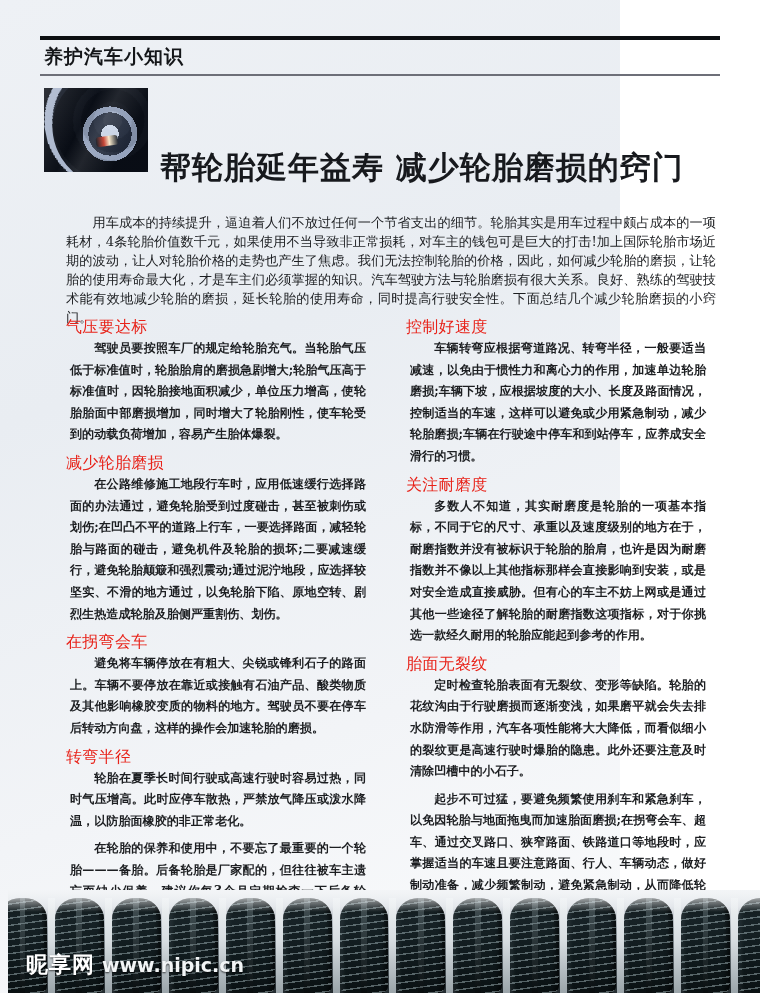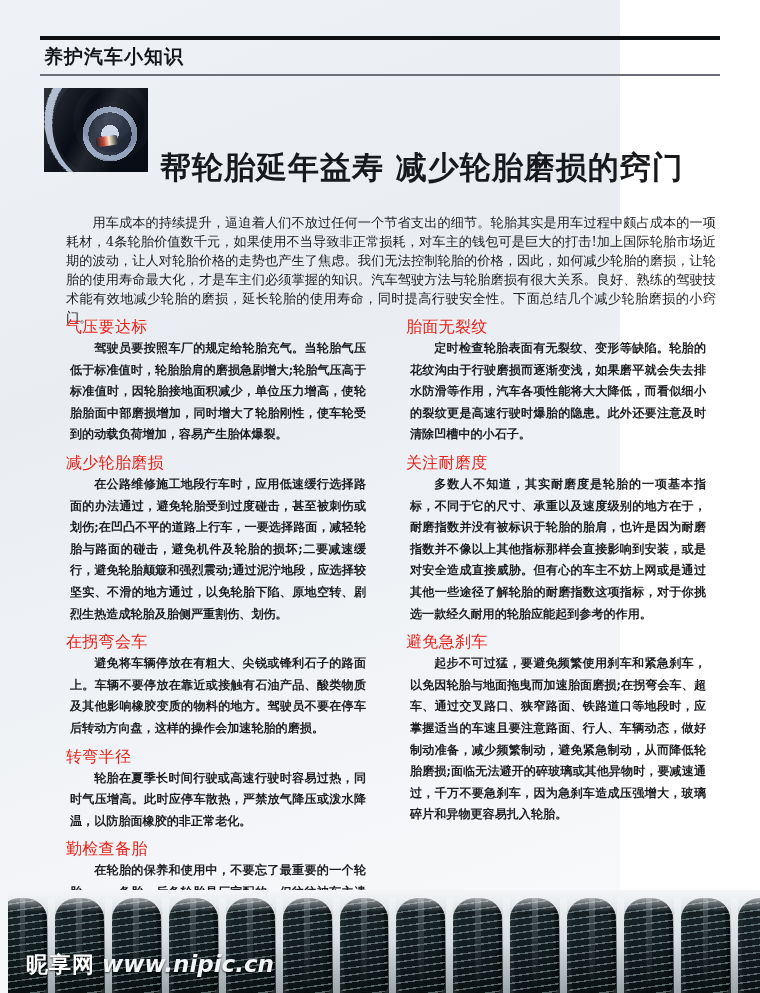--- a/index.html
+++ b/index.html
@@ -233,22 +233,21 @@
   }
   .brand-cn {
     font-size: 22px;
     font-weight: bold;
     color: #ffffff;
     letter-spacing: 1px;
     text-shadow: 0 1px 2px rgba(0,0,0,0.65);
     line-height: 24px;
   }
   .brand-url {
-    font-size: 23px;
-    font-style: italic;
+    font-size: 19px;
     font-weight: bold;
     color: #f2f5f6;
     text-shadow: 0 1px 2px rgba(0,0,0,0.7);
     line-height: 22px;
   }
   .id-text {
     position: absolute;
     right: 16px;
     bottom: 12px;
     font-size: 11.5px;
@@ -295,41 +294,43 @@
         <h2 class="sec-title">在拐弯会车</h2>
         <p class="sec-body">避免将车辆停放在有粗大、尖锐或锋利石子的路面上。车辆不要停放在靠近或接触有石油产品、酸类物质及其他影响橡胶变质的物料的地方。驾驶员不要在停车后转动方向盘，这样的操作会加速轮胎的磨损。</p>
       </div>
 
       <div>
         <h2 class="sec-title">转弯半径</h2>
         <p class="sec-body">轮胎在夏季长时间行驶或高速行驶时容易过热，同时气压增高。此时应停车散热，严禁放气降压或泼水降温，以防胎面橡胶的非正常老化。</p>
       </div>
 
       <div>
-        <h2 class="sec-title">勤检查备胎</h2>
         <p class="sec-body">在轮胎的保养和使用中，不要忘了最重要的一个轮胎———备胎。后备轮胎是厂家配的，但往往被车主遗忘而缺少保养。建议你每3个月定期检查一下后备轮胎，必要时还要给它充气，以免在你需要它的时候才发现它是扁的。</p>
       </div>
 
     </div>
 
     <div class="col col-right">
 
+      <div>
+        <h2 class="sec-title">控制好速度</h2>
+        <p class="sec-body">车辆转弯应根据弯道路况、转弯半径，一般要适当减速，以免由于惯性力和离心力的作用，加速单边轮胎磨损;车辆下坡，应根据坡度的大小、长度及路面情况，控制适当的车速，这样可以避免或少用紧急制动，减少轮胎磨损;车辆在行驶途中停车和到站停车，应养成安全滑行的习惯。</p>
+      </div>
+
+      <div>
+        <h2 class="sec-title">关注耐磨度</h2>
+        <p class="sec-body">多数人不知道，其实耐磨度是轮胎的一项基本指标，不同于它的尺寸、承重以及速度级别的地方在于，耐磨指数并没有被标识于轮胎的胎肩，也许是因为耐磨指数并不像以上其他指标那样会直接影响到安装，或是对安全造成直接威胁。但有心的车主不妨上网或是通过其他一些途径了解轮胎的耐磨指数这项指标，对于你挑选一款经久耐用的轮胎应能起到参考的作用。</p>
+      </div>
 
       <div>
         <h2 class="sec-title">胎面无裂纹</h2>
         <p class="sec-body">定时检查轮胎表面有无裂纹、变形等缺陷。轮胎的花纹沟由于行驶磨损而逐渐变浅，如果磨平就会失去排水防滑等作用，汽车各项性能将大大降低，而看似细小的裂纹更是高速行驶时爆胎的隐患。此外还要注意及时清除凹槽中的小石子。</p>
       </div>
 
       <div>
-        <h2 class="sec-title">关注耐磨度</h2>
-        <p class="sec-body">多数人不知道，其实耐磨度是轮胎的一项基本指标，不同于它的尺寸、承重以及速度级别的地方在于，耐磨指数并没有被标识于轮胎的胎肩，也许是因为耐磨指数并不像以上其他指标那样会直接影响到安装，或是对安全造成直接威胁。但有心的车主不妨上网或是通过其他一些途径了解轮胎的耐磨指数这项指标，对于你挑选一款经久耐用的轮胎应能起到参考的作用。</p>
-      </div>
-
-      <div>
-        <h2 class="sec-title">避免急刹车</h2>
         <p class="sec-body">起步不可过猛，要避免频繁使用刹车和紧急刹车，以免因轮胎与地面拖曳而加速胎面磨损;在拐弯会车、超车、通过交叉路口、狭窄路面、铁路道口等地段时，应掌握适当的车速且要注意路面、行人、车辆动态，做好制动准备，减少频繁制动，避免紧急制动，从而降低轮胎磨损;面临无法避开的碎玻璃或其他异物时，要减速通过，千万不要急刹车，因为急刹车造成压强增大，玻璃碎片和异物更容易扎入轮胎。</p>
       </div>
 
     </div>
   </div>
 
   <div class="footer">
     <div class="tires">
       <div class="tire"></div>
       <div class="tire-gap"></div>

